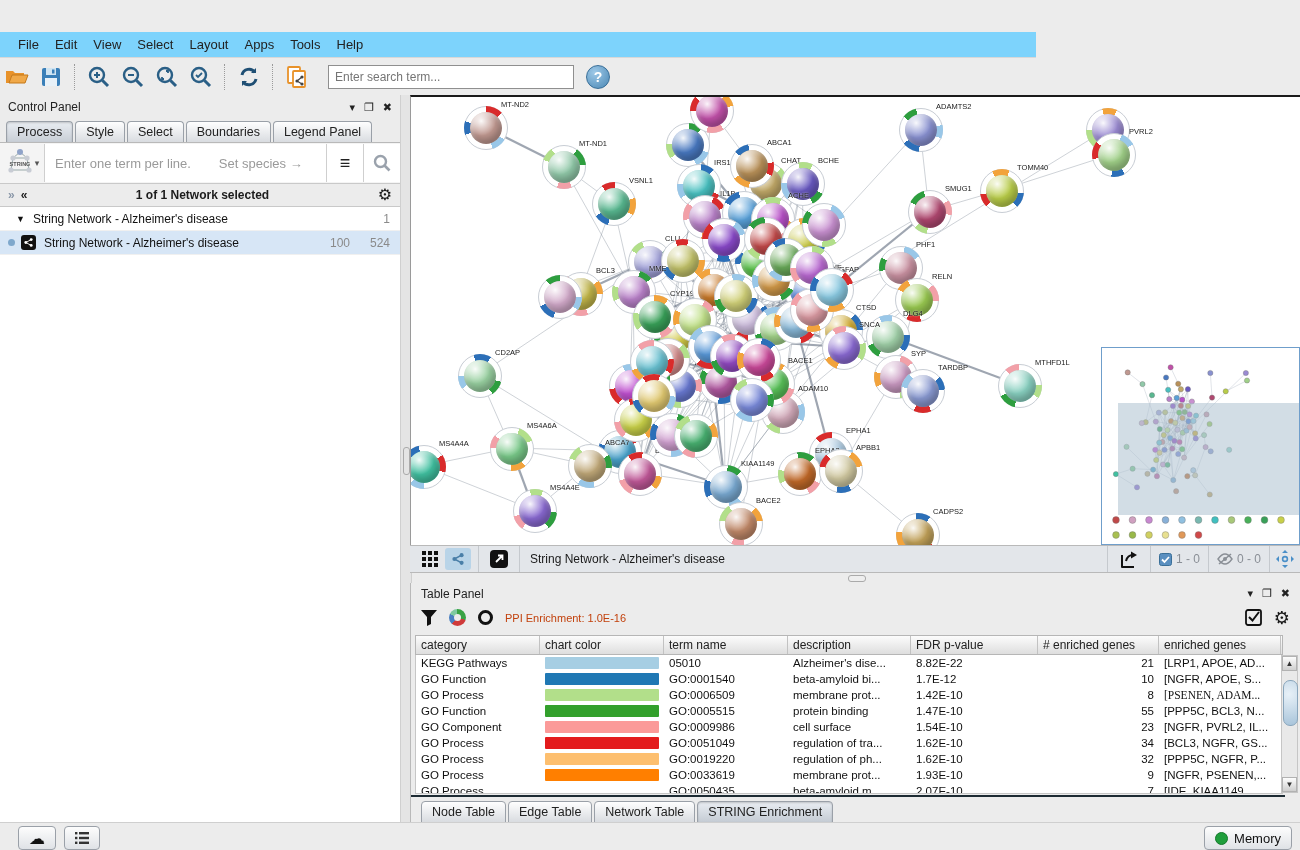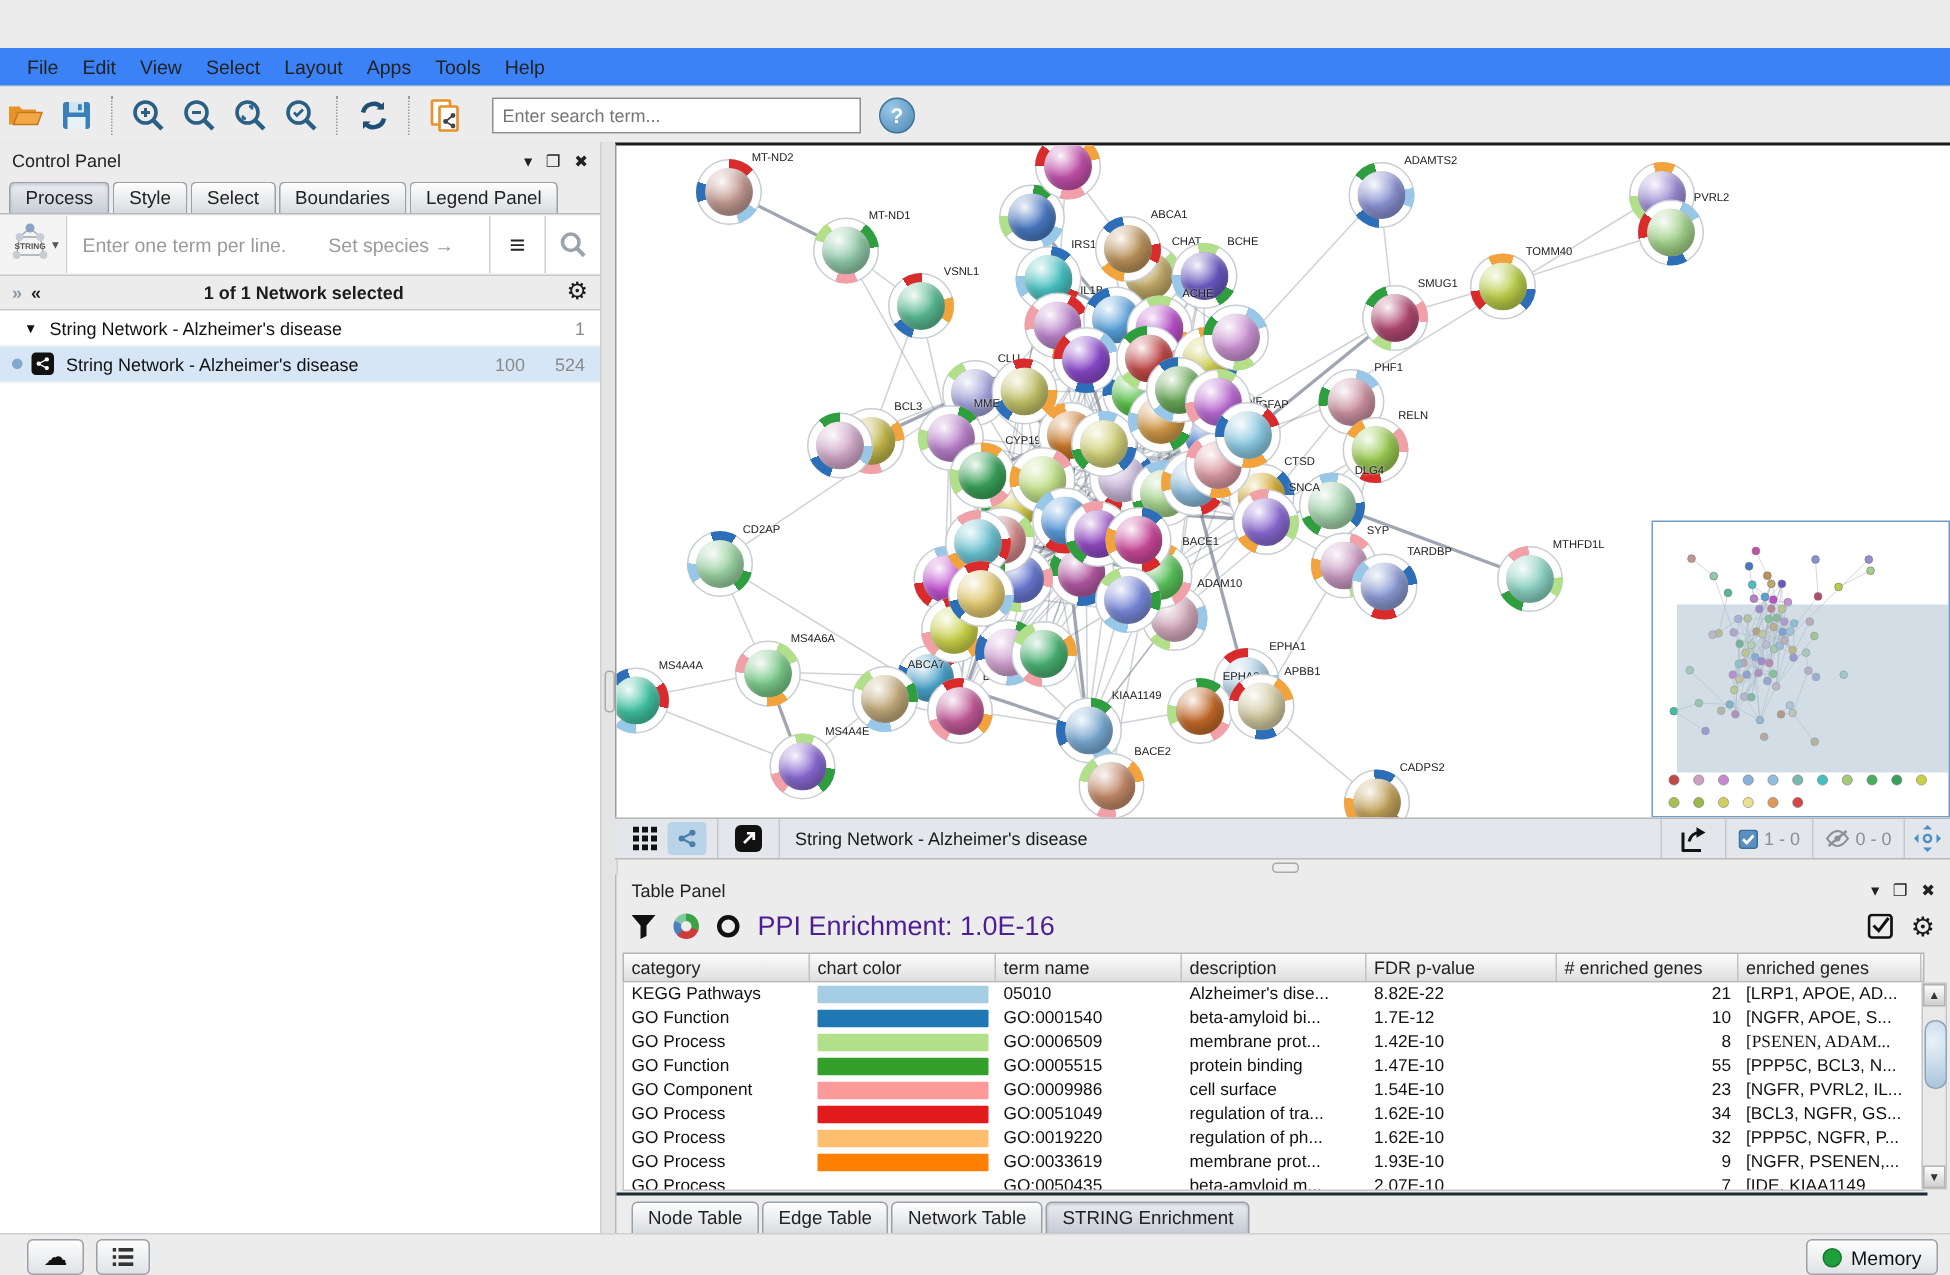--- a/index.html
+++ b/index.html
@@ -6,21 +6,21 @@
   body{width:1300px;height:850px;overflow:hidden;font-family:"Liberation Sans",sans-serif;background:#ececec;-webkit-font-smoothing:antialiased;}
   .app{position:relative;width:1300px;height:850px;background:#ececec;}
 
   
   .titlebar{position:absolute;left:0;top:0;width:1300px;height:32px;background:linear-gradient(#f7f7f7,#ededed);border-bottom:1px solid #c6c6c6;}
   .titlebar .title{position:absolute;left:0;right:0;top:7px;text-align:center;font-size:14px;font-weight:bold;color:#1c1c1c;}
   .winbtns{position:absolute;right:10px;top:5px;display:flex;gap:22px;font-size:14px;color:#3c3c3c;}
   .winbtns span{cursor:default;width:16px;text-align:center;}
 
   
-  .menubar{position:absolute;left:0;top:32px;width:1300px;height:26px;background:#3b82f6;border-bottom:1px solid #d8d8d8;display:flex;align-items:center;padding-left:10px;box-sizing:border-box;}
+  .menubar{position:absolute;left:0;top:32px;width:1036px;height:26px;background:#7dd3fc;border-bottom:1px solid #d8d8d8;display:flex;align-items:center;padding-left:10px;box-sizing:border-box;}
   .menu-item{font-size:13px;color:#222;padding:3px 8px;}
 
   
   .toolbar{position:absolute;left:0;top:58px;width:1300px;height:37px;background:#ececec;border-bottom:1px solid #cfcfcf;display:flex;align-items:center;}
   .tbtn{width:32px;height:30px;display:flex;align-items:center;justify-content:center;margin:0 1px;border-radius:3px;}
   .tsep{width:1px;height:26px;margin:0 6px;border-left:1px dotted #9a9a9a;}
   .search-box{width:232px;height:22px;border:1px solid #8f8f8f;background:#fff;font-size:12px;padding:0 6px;color:#444;margin-left:14px;font-family:"Liberation Sans",sans-serif;}
   .helpbtn{width:22px;height:22px;border-radius:50%;background:radial-gradient(circle at 35% 30%,#9ec9e8,#4a87b4);color:#fff;font-weight:bold;font-size:14px;display:flex;align-items:center;justify-content:center;margin-left:12px;border:1px solid #3a6f98;}
 
   
@@ -69,21 +69,21 @@
   .net-toolbar{position:absolute;left:410px;top:545px;width:890px;height:28px;background:#e3e6ea;border-top:1px solid #b9b9b9;border-bottom:1px solid #b9b9b9;display:flex;align-items:center;box-sizing:border-box;}
   .ntb-group{display:flex;align-items:center;height:100%;padding:0 6px;border-right:1px solid #c5c9ce;}
   .ntb-title{flex:1;font-size:12px;color:#1a1a1a;padding-left:10px;}
   .badge{display:flex;align-items:center;gap:4px;color:#8a8f96;font-size:12px;padding:0 8px;border-left:1px solid #c5c9ce;height:100%;}
   .hsplit-grip{position:absolute;left:848px;top:575px;width:16px;height:5px;border:1px solid #aaa;border-radius:3px;background:#eee;}
 
   
   .table-panel{position:absolute;left:410px;top:583px;width:890px;height:239px;background:#ececec;border-left:1px solid #b9b9b9;box-sizing:border-box;}
   .tp-header{height:21px;display:flex;align-items:center;padding:0 10px;font-size:12px;color:#222;}
   .tp-toolbar{height:27px;display:flex;align-items:center;padding:0 10px;gap:12px;}
-  .ppi-label{font-size:18px;color:#4c1d95;}
+  .ppi-label{font-size:11px;color:#c2410c;}
   .tp-space{flex:1;}
   .enr-table{position:absolute;left:4px;top:52px;width:868px;}
   .hdr-row{display:flex;height:20px;background:linear-gradient(#fcfcfc,#dedede);border:1px solid #b6b6b6;box-sizing:border-box;}
   .hdr-cell{font-size:12px;color:#222;padding:2px 5px;border-right:1px solid #c2c2c2;box-sizing:border-box;overflow:hidden;white-space:nowrap;}
   .tbl-body{background:#fff;border:1px solid #c6c6c6;border-top:none;height:138px;overflow:hidden;}
   .tbl-row{display:flex;height:16px;align-items:center;}
   .cell{font-size:11.5px;color:#111;padding:0 5px;box-sizing:border-box;overflow:hidden;white-space:nowrap;}
   .cell.num{text-align:right;}
   .colorbar{height:12px;width:100%;border-radius:1px;}
   .vscroll{position:absolute;right:2px;top:72px;width:17px;height:138px;background:#e9e9e9;border:1px solid #c6c6c6;box-sizing:border-box;}

